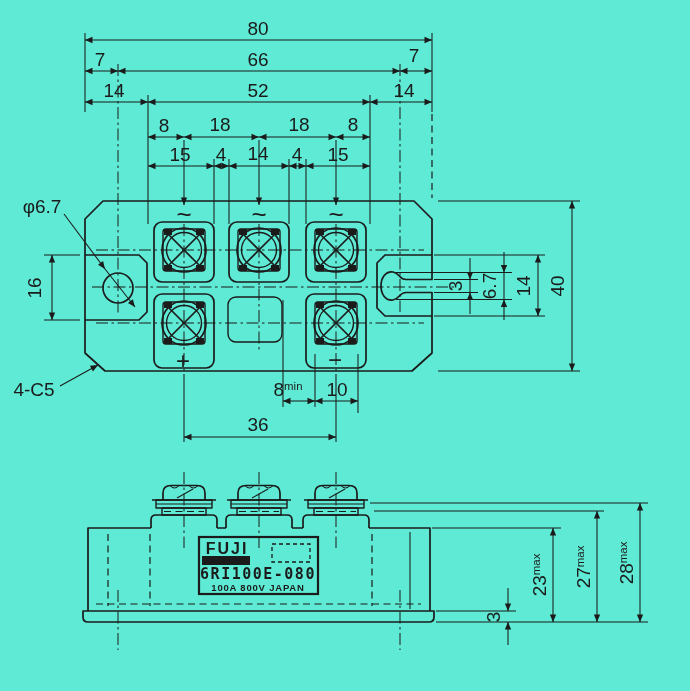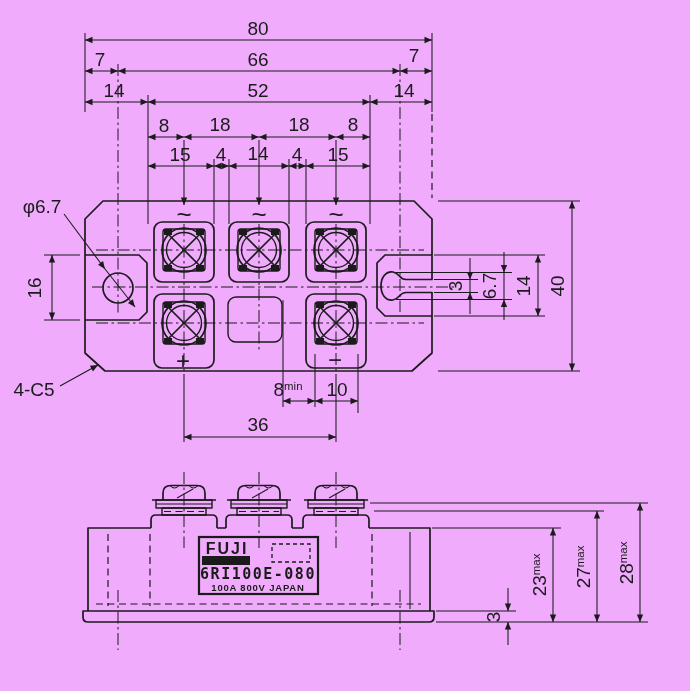--- a/index.html
+++ b/index.html
@@ -1,16 +1,16 @@
 <!DOCTYPE html>
 <html style="--ink: #1b1b1b;"><head>
 <meta charset="utf-8">
 <style>
   html,body{margin:0;padding:0;background:#ffffff;}
-  #stage{position:relative;width:690px;height:691px;background:#f0abfc;overflow:hidden;
+  #stage{position:relative;width:690px;height:691px;background:#5eead4;overflow:hidden;
          font-family:"Liberation Sans", sans-serif;}
   svg{position:absolute;left:0;top:0;}
   .o{stroke:var(--ink,#1b1b1b);stroke-width:1.7;fill:none;stroke-linejoin:round;}
   .ow{stroke:var(--ink,#1b1b1b);stroke-width:1.4;fill:none;stroke-linejoin:round;}
   .t{stroke:var(--ink,#1b1b1b);stroke-width:1.05;fill:none;}
   .c{stroke:var(--ink,#1b1b1b);stroke-width:1;fill:none;stroke-dasharray:12 3.5 2.5 3.5;}
   .h{stroke:var(--ink,#1b1b1b);stroke-width:1.2;fill:none;stroke-dasharray:7 4.5;}
   .d{stroke:var(--ink,#1b1b1b);stroke-width:1.05;fill:none;}
   text{fill:var(--ink,#1b1b1b);}
 </style>

